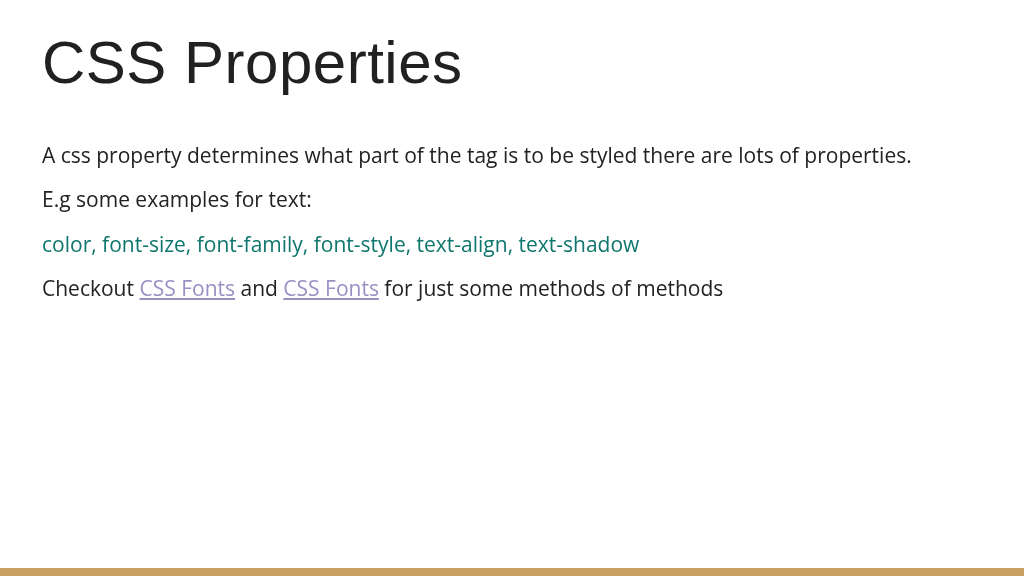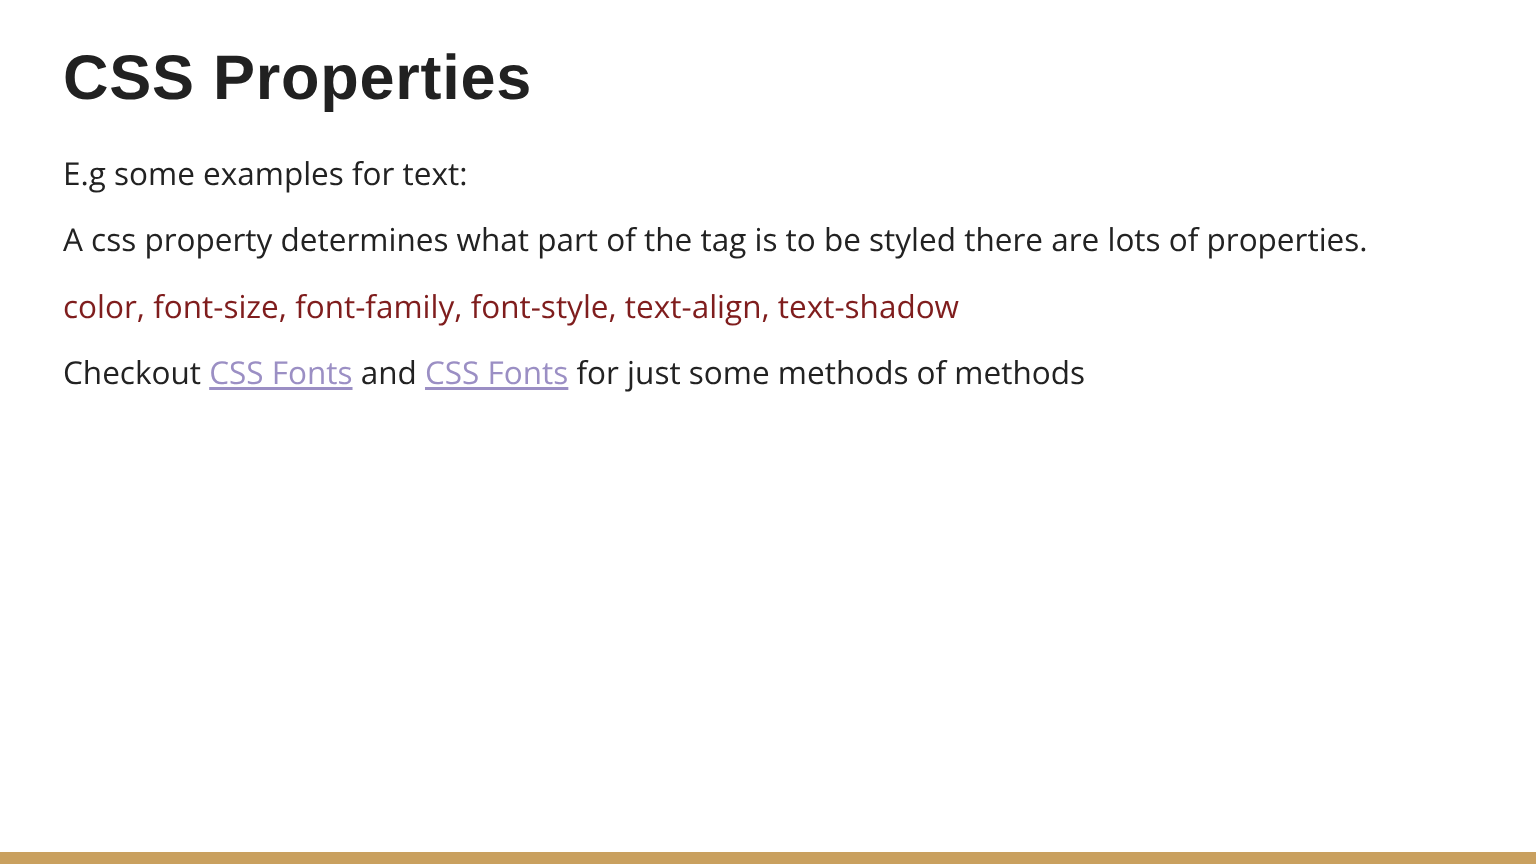--- a/index.html
+++ b/index.html
@@ -14,35 +14,35 @@
       font-family: 'Segoe UI', 'Open Sans', Arial, sans-serif;
       position: relative;
       overflow: hidden;
     }
     .slide {
       padding: 28px 42px 0 42px;
     }
     .title {
       font-family: 'Arial Narrow', 'Helvetica Neue', sans-serif;
       font-stretch: condensed;
-      font-size: 42px;
-      font-weight: 700;
+      font-size: 60px;
+      font-weight: 400;
       color: #212121;
       letter-spacing: 0.5px;
-      margin-bottom: 26px;
+      margin-bottom: 44px;
     }
     .body-text {
       font-size: 21px;
       color: #222222;
       line-height: 1.35;
       margin-bottom: 16px;
     }
     .properties-list {
       font-size: 21px;
-      color: #7f1d1d;
+      color: #0f766e;
       line-height: 1.35;
       margin-bottom: 16px;
     }
     .link {
       color: #9b8fc4;
       text-decoration: underline;
       cursor: pointer;
     }
     .bold {
       font-weight: 700;
@@ -55,23 +55,23 @@
       height: 8px;
       background: #c9a05f;
     }
   </style>
 </head>
 <body>
 
 <div class="slide">
   <h1 class="title">CSS Properties</h1>
 
+  <p class="body-text">A css property determines what part of the tag is to be styled there are lots of properties.</p>
+
   <p class="body-text">E.g some examples for text:</p>
-
-  <p class="body-text">A css property determines what part of the tag is to be styled there are lots of properties.</p>
 
   <p class="properties-list">color, font-size, font-family, font-style, text-align, text-shadow</p>
 
   <p class="body-text">
     <span>Checkout </span><a class="link">CSS Fonts</a><span> and </span><a class="link">CSS Fonts</a><span> for just some methods of methods</span>
   </p>
 
 </div>
 
 <div class="bottom-bar"></div>

